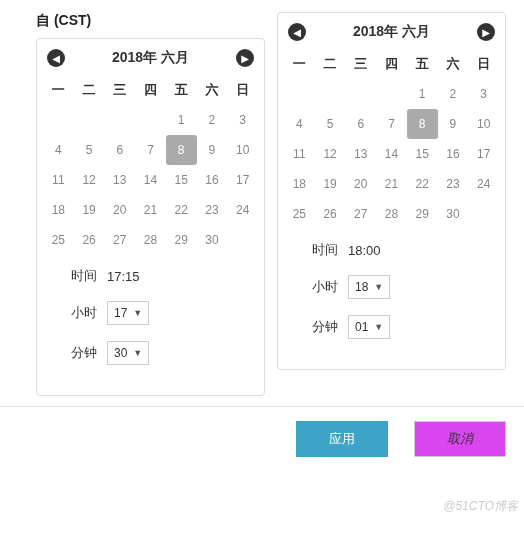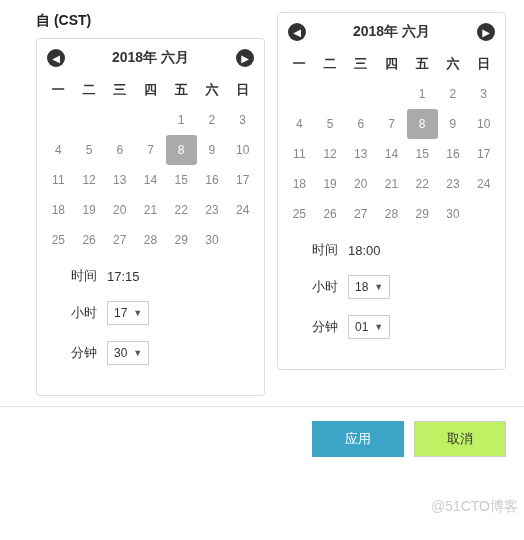--- a/index.html
+++ b/index.html
@@ -108,36 +108,39 @@
   display: flex;
   justify-content: flex-end;
   gap: 10px;
   margin-top: 10px;
 }
 .btn {
   padding: 8px 32px;
   font-size: 13px;
   border: 1px solid #ccc;
   cursor: pointer;
+  margin-left: 16px;
 }
 .btn-primary {
   background: #3ba4c7;
   color: #fff;
   border-color: #3ba4c7;
 }
 .btn-default {
-  background: #bef264;
+  background: #d946ef;
   color: #333;
+  font-style: italic;
 }
 .watermark {
   position: absolute;
   right: 6px;
   top: 498px;
-  font-size: 14px;
+  font-size: 12px;
   color: #ccc;
+  font-style: italic;
 }
 </style>
 </head>
 <body>
 
 <div class="container">
   <div class="panel">
     <div class="panel-title">自 (CST)</div>
     <div class="calendar">
       <div class="cal-header">

